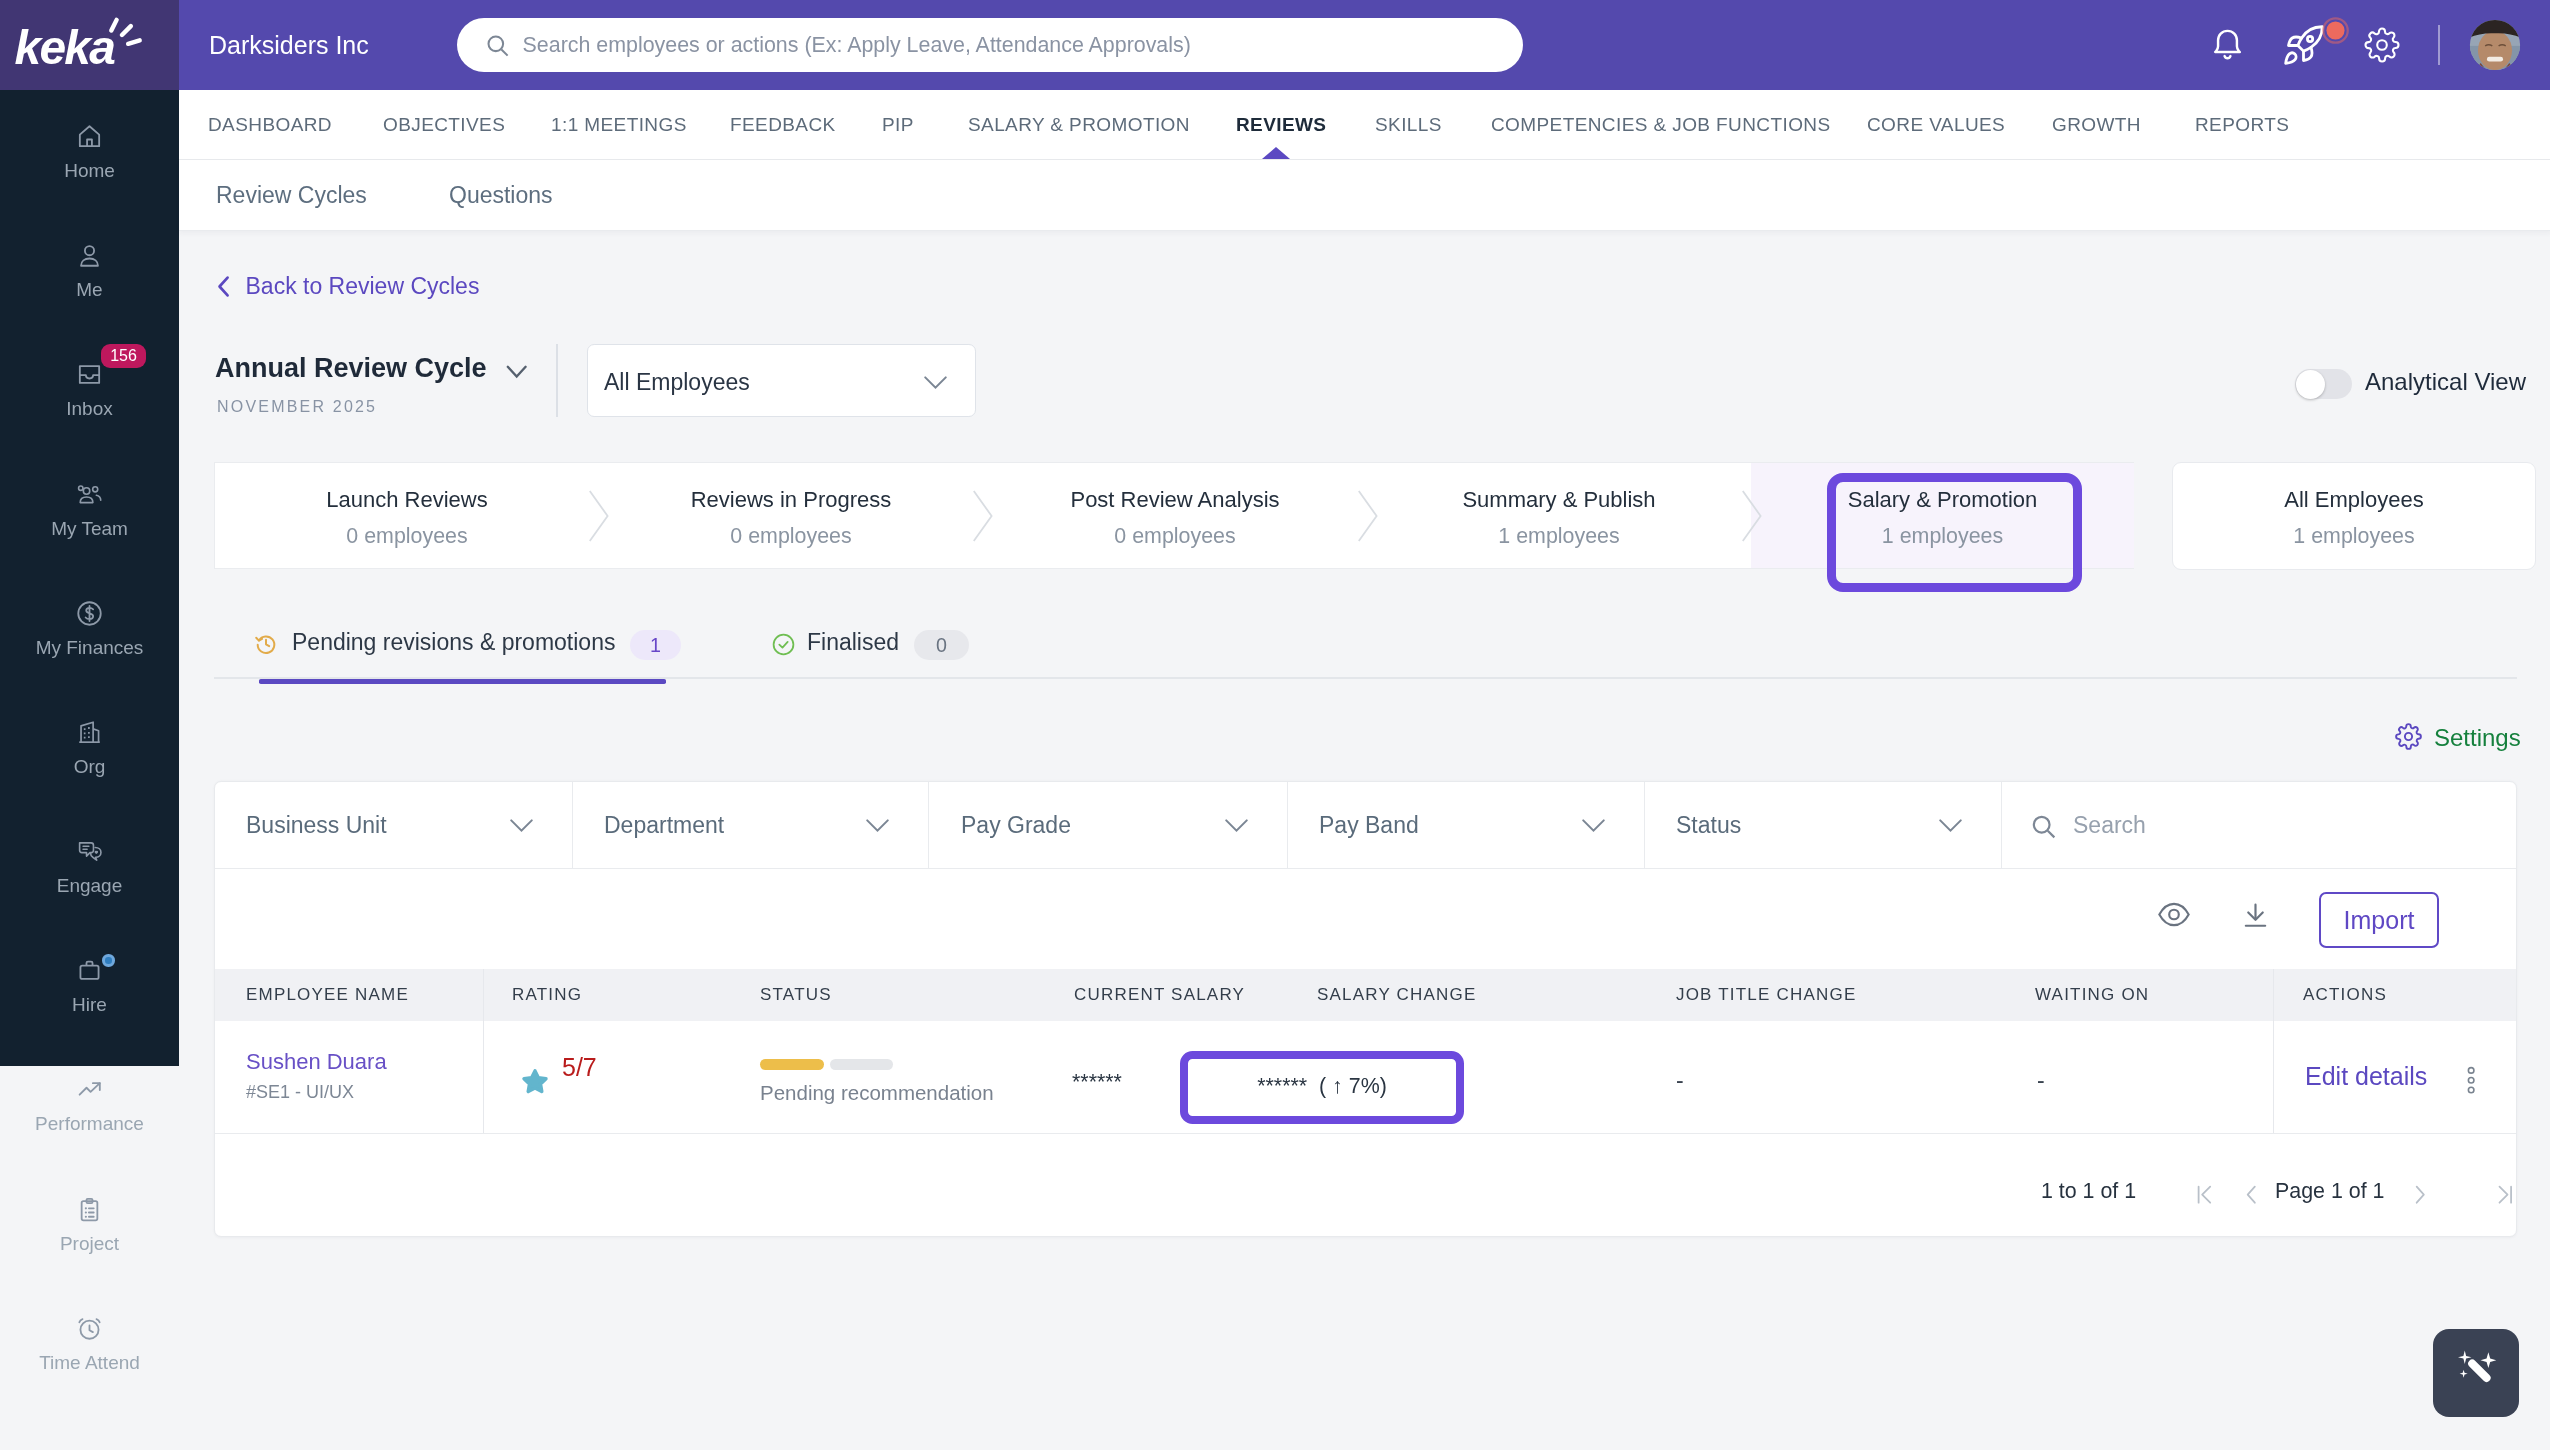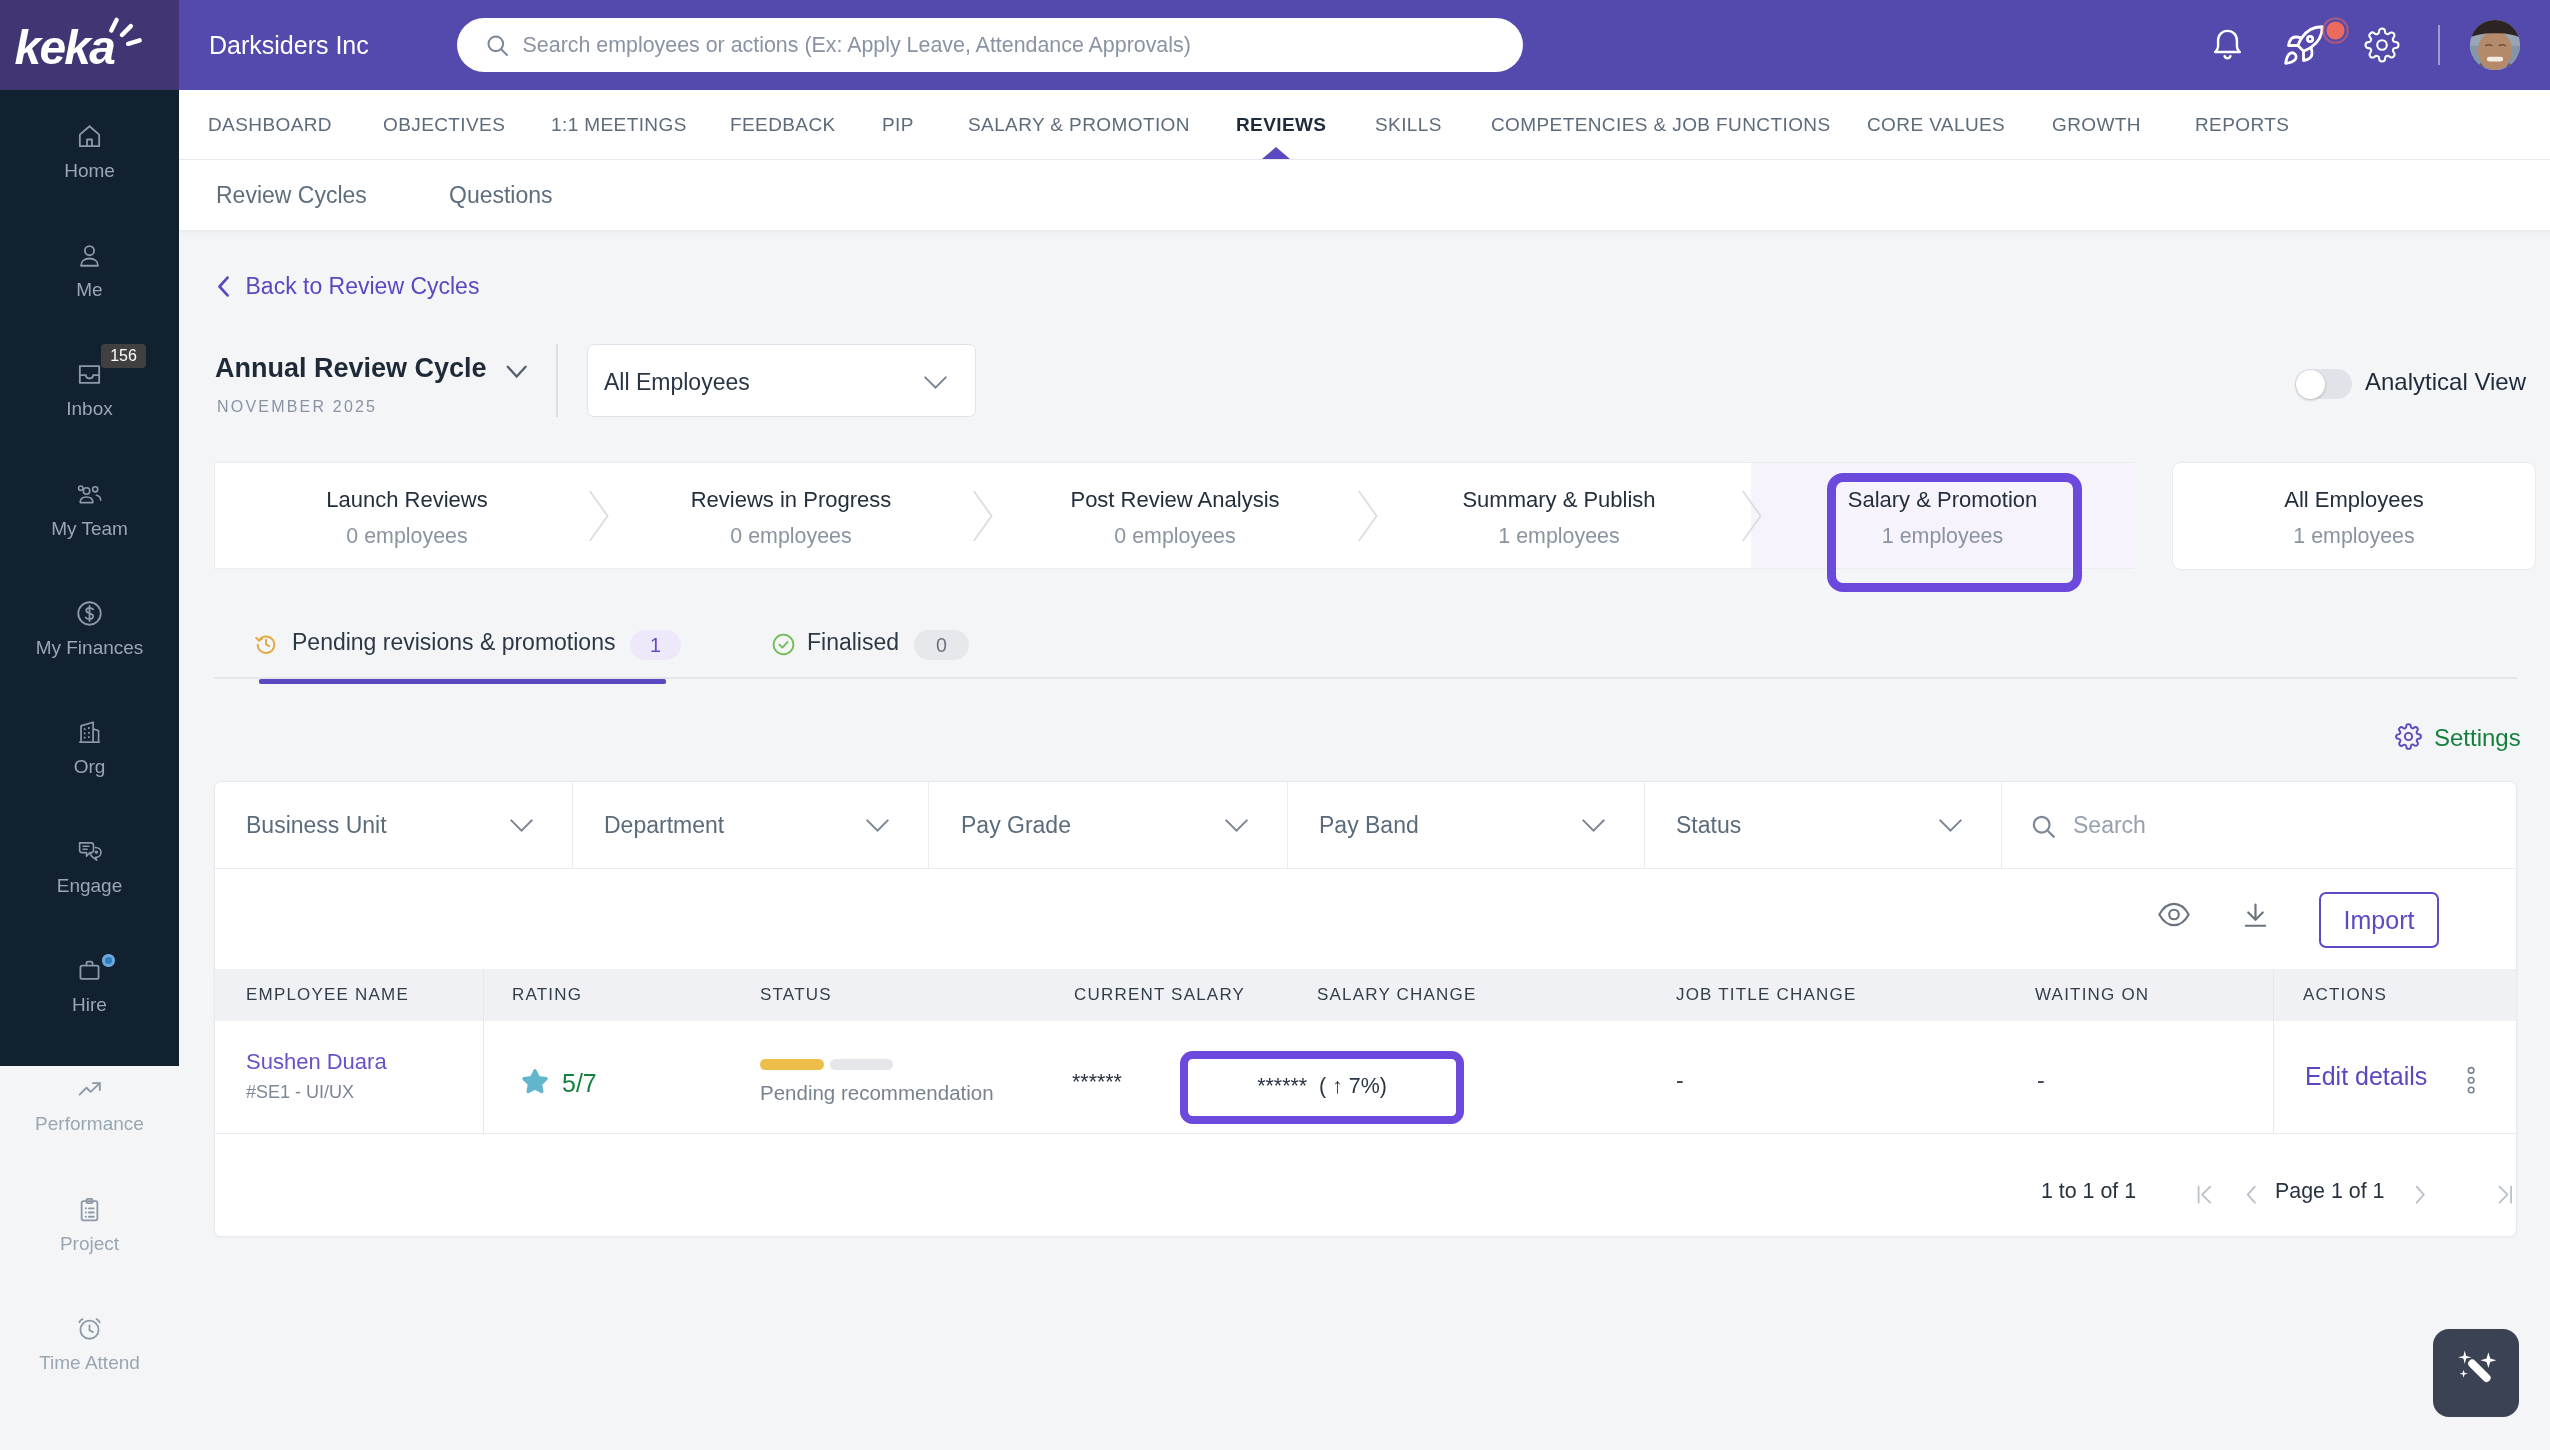--- a/index.html
+++ b/index.html
@@ -153,21 +153,21 @@
         <path d="M5 20.5 C5 16.5 8 14.5 12 14.5 C16 14.5 19 16.5 19 20.5 Z" stroke-linejoin="round"></path>
       </svg>
       <div class="lbl">Me</div>
     </div>
 <div class="sb-item" style="top:246px">
       <svg width="29" height="29" viewBox="0 0 24 24" fill="none" stroke="#8d99a8" stroke-width="1.5" stroke-linejoin="round">
         <path d="M4 5 L20 5 L20 19 L4 19 Z"></path>
         <path d="M4 12.5 L9 12.5 C9 14.2 10.3 15.3 12 15.3 C13.7 15.3 15 14.2 15 12.5 L20 12.5"></path>
       </svg>
       <div class="lbl">Inbox</div>
-      <div style="position:absolute;left:101px;top:8px;width:45px;height:24px;background:#404040;border-radius:4px;color:#fff;font-size:16px;line-height:24px;text-align:center">156</div>
+      <div style="position:absolute;left:101px;top:8px;width:45px;height:24px;background:#be185d;border-radius:9px;color:#fff;font-size:16px;line-height:24px;text-align:center">156</div>
     </div>
 <div class="sb-item" style="top:366px">
       <svg width="30" height="29" viewBox="0 0 26 24" fill="none" stroke="#8d99a8" stroke-width="1.4">
         <circle cx="10" cy="9" r="2.8"></circle>
         <path d="M4.5 19 C4.5 15.8 7 14.2 10 14.2 C13 14.2 15.5 15.8 15.5 19 Z" stroke-linejoin="round"></path>
         <circle cx="17.5" cy="7.5" r="2.2"></circle>
         <path d="M18.5 12.6 C20.8 13 22.3 14.6 22.3 17" stroke-linecap="round"></path>
         <circle cx="5" cy="6.5" r="1.9"></circle>
       </svg>
       <div class="lbl">My Team</div>
@@ -398,21 +398,21 @@
     <span style="left:1820px">WAITING ON</span>
     <span style="left:2088px">ACTIONS</span>
   </div>
 
   <div class="trow">
     <div class="abs" style="left:31px;top:28px;font-size:22px;color:#6850c6">Sushen Duara</div>
     <div class="abs" style="left:31px;top:61px;font-size:18px;color:#7d8795">#SE1 - UI/UX</div>
     <svg class="abs" style="left:306px;top:47px" width="28" height="28" viewBox="0 0 24 24" fill="#62b5cd" stroke="#62b5cd" stroke-width="3" stroke-linejoin="round">
         <path d="M12 2.5 L14.9 8.3 L21.4 9.2 L16.7 13.7 L17.8 20.2 L12 17.2 L6.2 20.2 L7.3 13.7 L2.6 9.2 L9.1 8.3 Z"></path>
       </svg>
-    <div class="abs" style="left:347px;top:48px;font-size:25px;color:#15803d">5/7</div>
+    <div class="abs" style="left:347px;top:32px;font-size:25px;color:#b91c1c">5/7</div>
     <div class="abs" style="left:545px;top:38px;width:64px;height:10.7px;border-radius:5.4px;background:#edbe4a"></div>
     <div class="abs" style="left:615px;top:38px;width:63px;height:10.7px;border-radius:5.4px;background:#e4e6e9"></div>
     <div class="abs" style="left:545px;top:60px;font-size:20.5px;color:#79828f">Pending recommendation</div>
     <div class="abs" style="left:857px;top:49px;font-size:21.4px;color:#2a3542">******</div>
     <div class="abs" style="left:965px;top:29.5px;width:284px;height:73px;border:8px solid #6c49dd;border-radius:12.5px;text-align:center;line-height:55px;font-size:21.4px;color:#2a3542">******&nbsp; ( ↑ 7%)</div>
     <div class="abs" style="left:1461px;top:46px;font-size:23px;color:#39434f">-</div>
     <div class="abs" style="left:1822px;top:46px;font-size:23px;color:#39434f">-</div>
     <div class="abs" style="left:2090px;top:41px;font-size:25px;color:#5b48c0;white-space:nowrap">Edit details</div>
     <svg class="abs" style="left:2249px;top:44px" width="14.3" height="34" viewBox="0 0 16 38" fill="none" stroke="#7a8490" stroke-width="1.8">
       <circle cx="8" cy="6" r="3.1"></circle>

